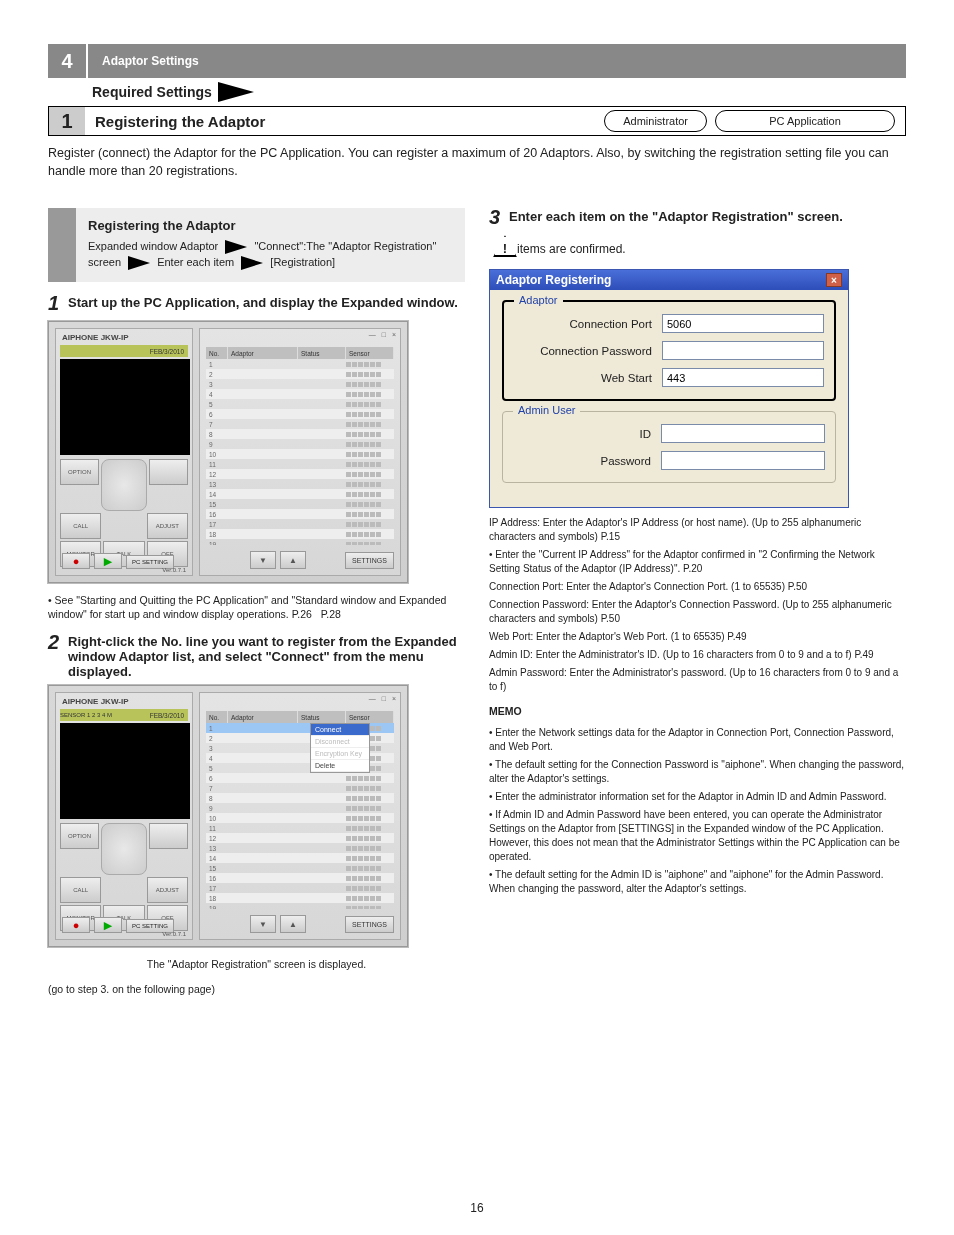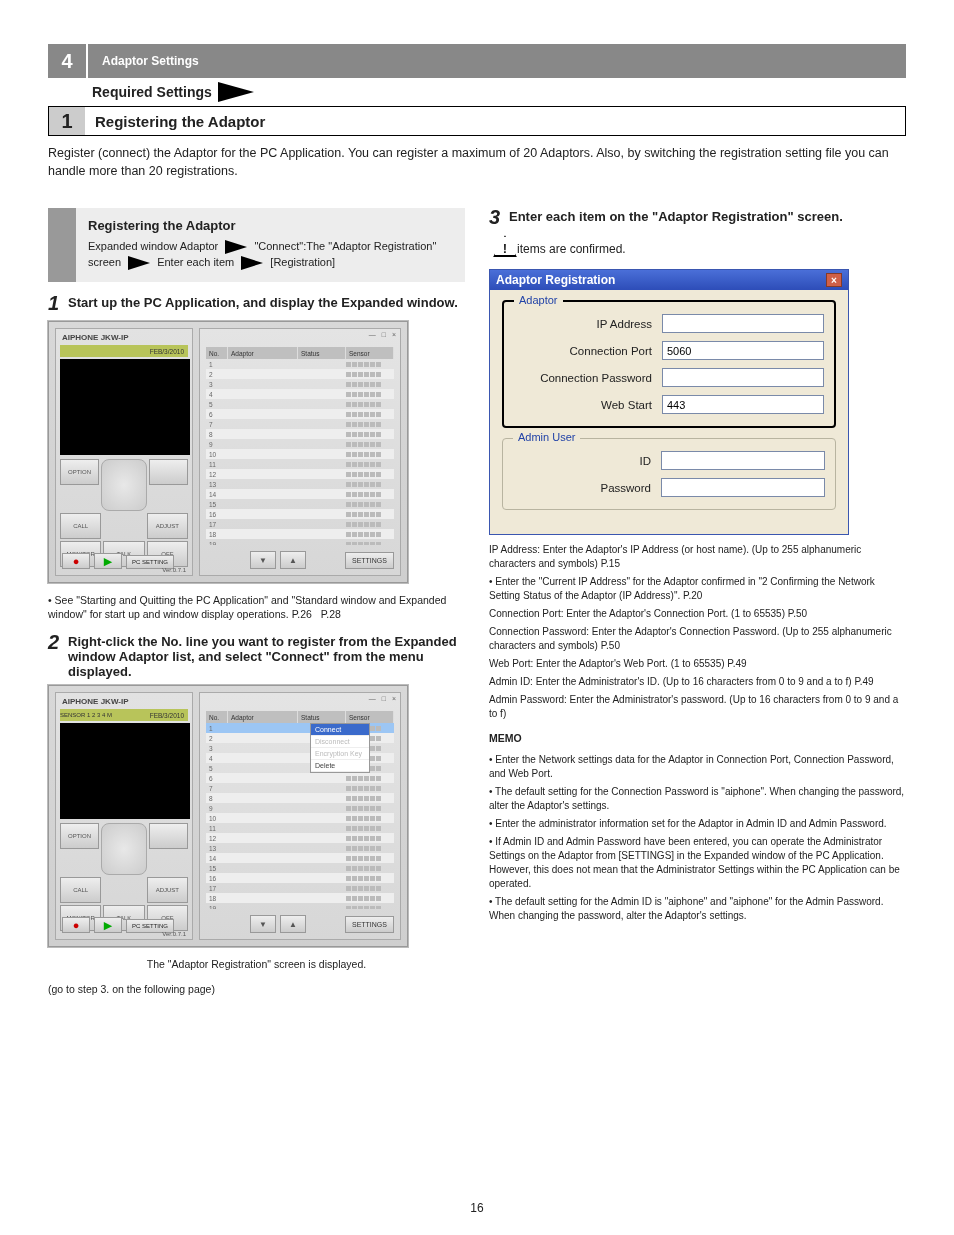--- a/index.html
+++ b/index.html
@@ -110,20 +110,24 @@
 
 <div class="arrow-row">
   <span class="arrow-label">Required Settings</span>
   <span class="arrow-icon"></span>
 </div>
 
 <div class="step-row">
   <div class="step-num">1</div>
   <div class="step-content">
     <span>Registering the Adaptor</span>
+    <span class="pill-group">
+      <span class="pill">Administrator</span>
+      <span class="pill" style="min-width:180px;">PC Application</span>
+    </span>
   </div>
 </div>
 
 <p class="body">Register (connect) the Adaptor for the PC Application. You can register a maximum of 20 Adaptors. Also, by switching the registration setting file you can handle more than 20 registrations.</p>
 
 <div class="grid">
   <div class="left">
 
     <div class="proc">
       <div class="proc-tab"></div>
@@ -770,30 +774,26 @@
       <div class="n">3</div>
       <div class="t">Enter each item on the "Adaptor Registration" screen.</div>
     </div>
     <div style="display:flex; align-items:center; margin-bottom:6px;">
       <div class="warn-icon"></div>
       <span class="tiny">  items are confirmed.</span>
     </div>
 
     <div class="dlg">
       <div class="dlg-titlebar">
-        <span>Adaptor Registration</span>
+        <span>Adaptor Registering</span>
         <span class="dlg-close">×</span>
       </div>
       <div class="dlg-body">
         <div class="fieldset heavy">
           <div class="fieldset-legend">Adaptor</div>
-          <div class="frow">
-            <label>IP Address</label>
-            <input value="" style="">
-          </div>
           <div class="frow">
             <label>Connection Port</label>
             <input value="5060" style="">
           </div>
           <div class="frow">
             <label>Connection Password</label>
             <input value="" style="">
           </div>
           <div class="frow" style="margin-bottom:0;">
             <label>Web Start</label>

